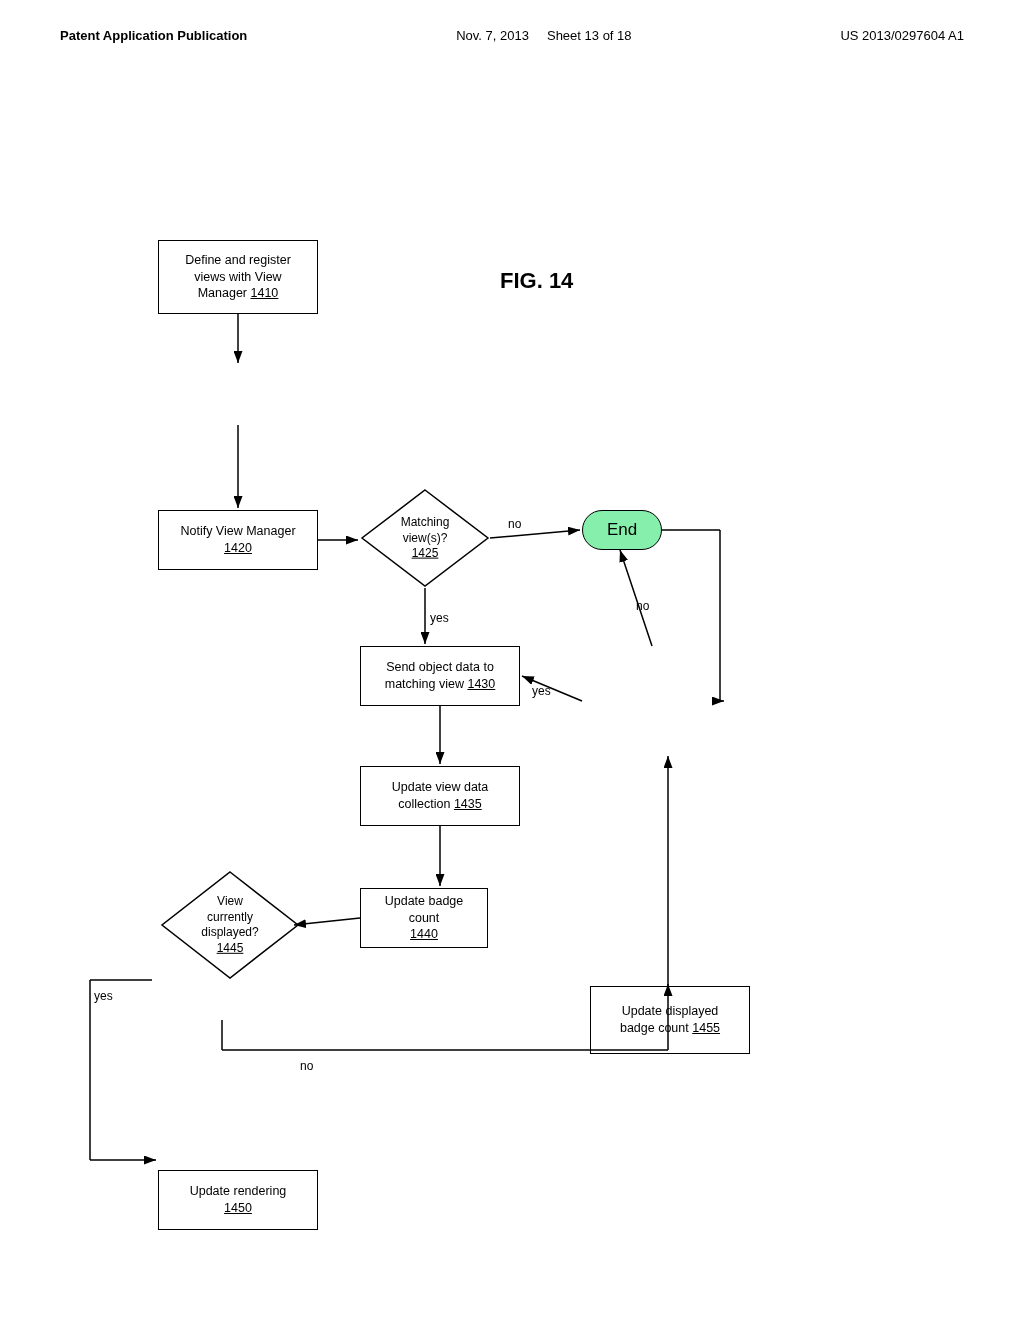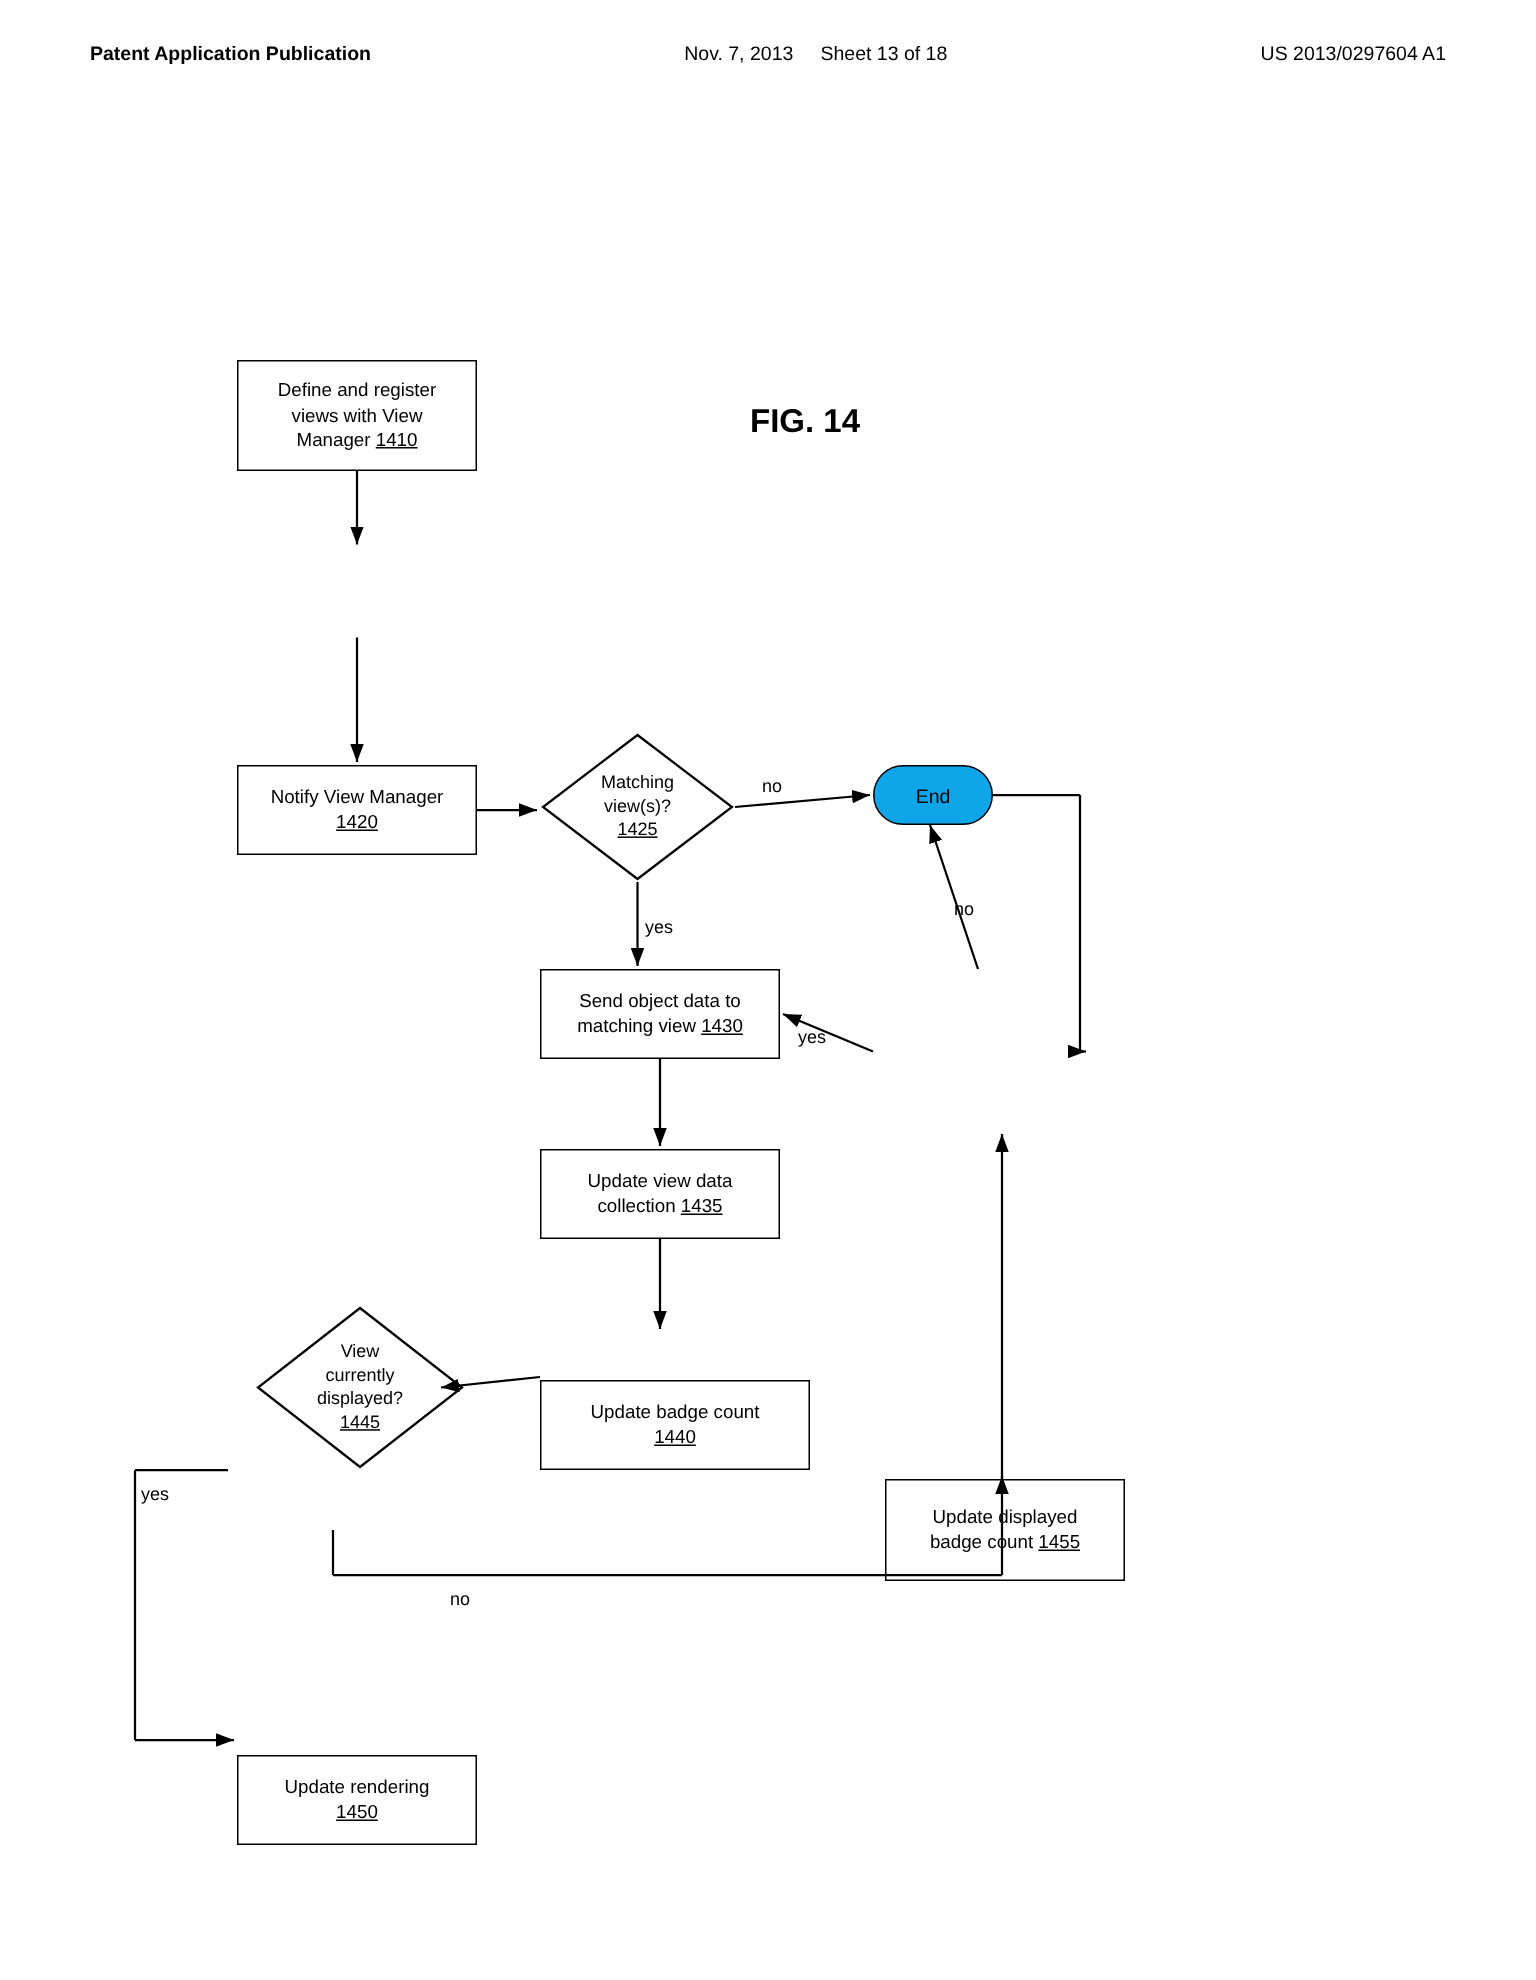--- a/index.html
+++ b/index.html
@@ -87,27 +87,27 @@
       width: 1024px;
       height: 1180px;
       pointer-events: none;
     }
 
     
     .flow-end {
       position: absolute;
       border: 1.5px solid #000;
       border-radius: 20px;
-      background: #0ea5e9;
+      background: #86efac;
       display: flex;
       align-items: center;
       justify-content: center;
       text-align: center;
       padding: 6px 14px;
-      font-size: 13px;
+      font-size: 17px;
     }
     .underline { text-decoration: underline; }
   </style>
 </head>
 <body>
 
 <div class="header">
   <span class="header-left">Patent Application Publication</span>
   <span class="header-center">
     <span>Nov. 7, 2013</span>&nbsp;&nbsp;&nbsp;&nbsp;
@@ -143,25 +143,25 @@
   </div>
 
   <div class="flow-box" style="left:360px; top:526px; width:160px; height:60px;">
     <span>Send object data to<br>matching view <span class="underline">1430</span></span>
   </div>
 
   <div class="flow-box" style="left:360px; top:646px; width:160px; height:60px;">
     <span>Update view data<br>collection <span class="underline">1435</span></span>
   </div>
 
-  <div class="flow-box" style="left:360px; top:800px; width:180px; height:60px;">
+  <div class="flow-box" style="left:360px; top:768px; width:128px; height:60px;">
     <span>Update badge count<br><span class="underline">1440</span></span>
   </div>
 
-  <div class="flow-diamond" style="left:170px; top:750px; width:140px; height:110px;">
+  <div class="flow-diamond" style="left:160px; top:750px; width:140px; height:110px;">
     <svg viewBox="0 0 140 110" xmlns="http://www.w3.org/2000/svg">
       <polygon points="70,2 138,55 70,108 2,55" fill="white" stroke="black" stroke-width="1.5"></polygon>
     </svg>
     <div class="diamond-text" style="width:100px;">
       <span>View<br>currently<br>displayed?<br><span class="underline">1445</span></span>
     </div>
   </div>
 
   <div class="flow-box" style="left:158px; top:1050px; width:160px; height:60px;">
     <span>Update rendering<br><span class="underline">1450</span></span>

